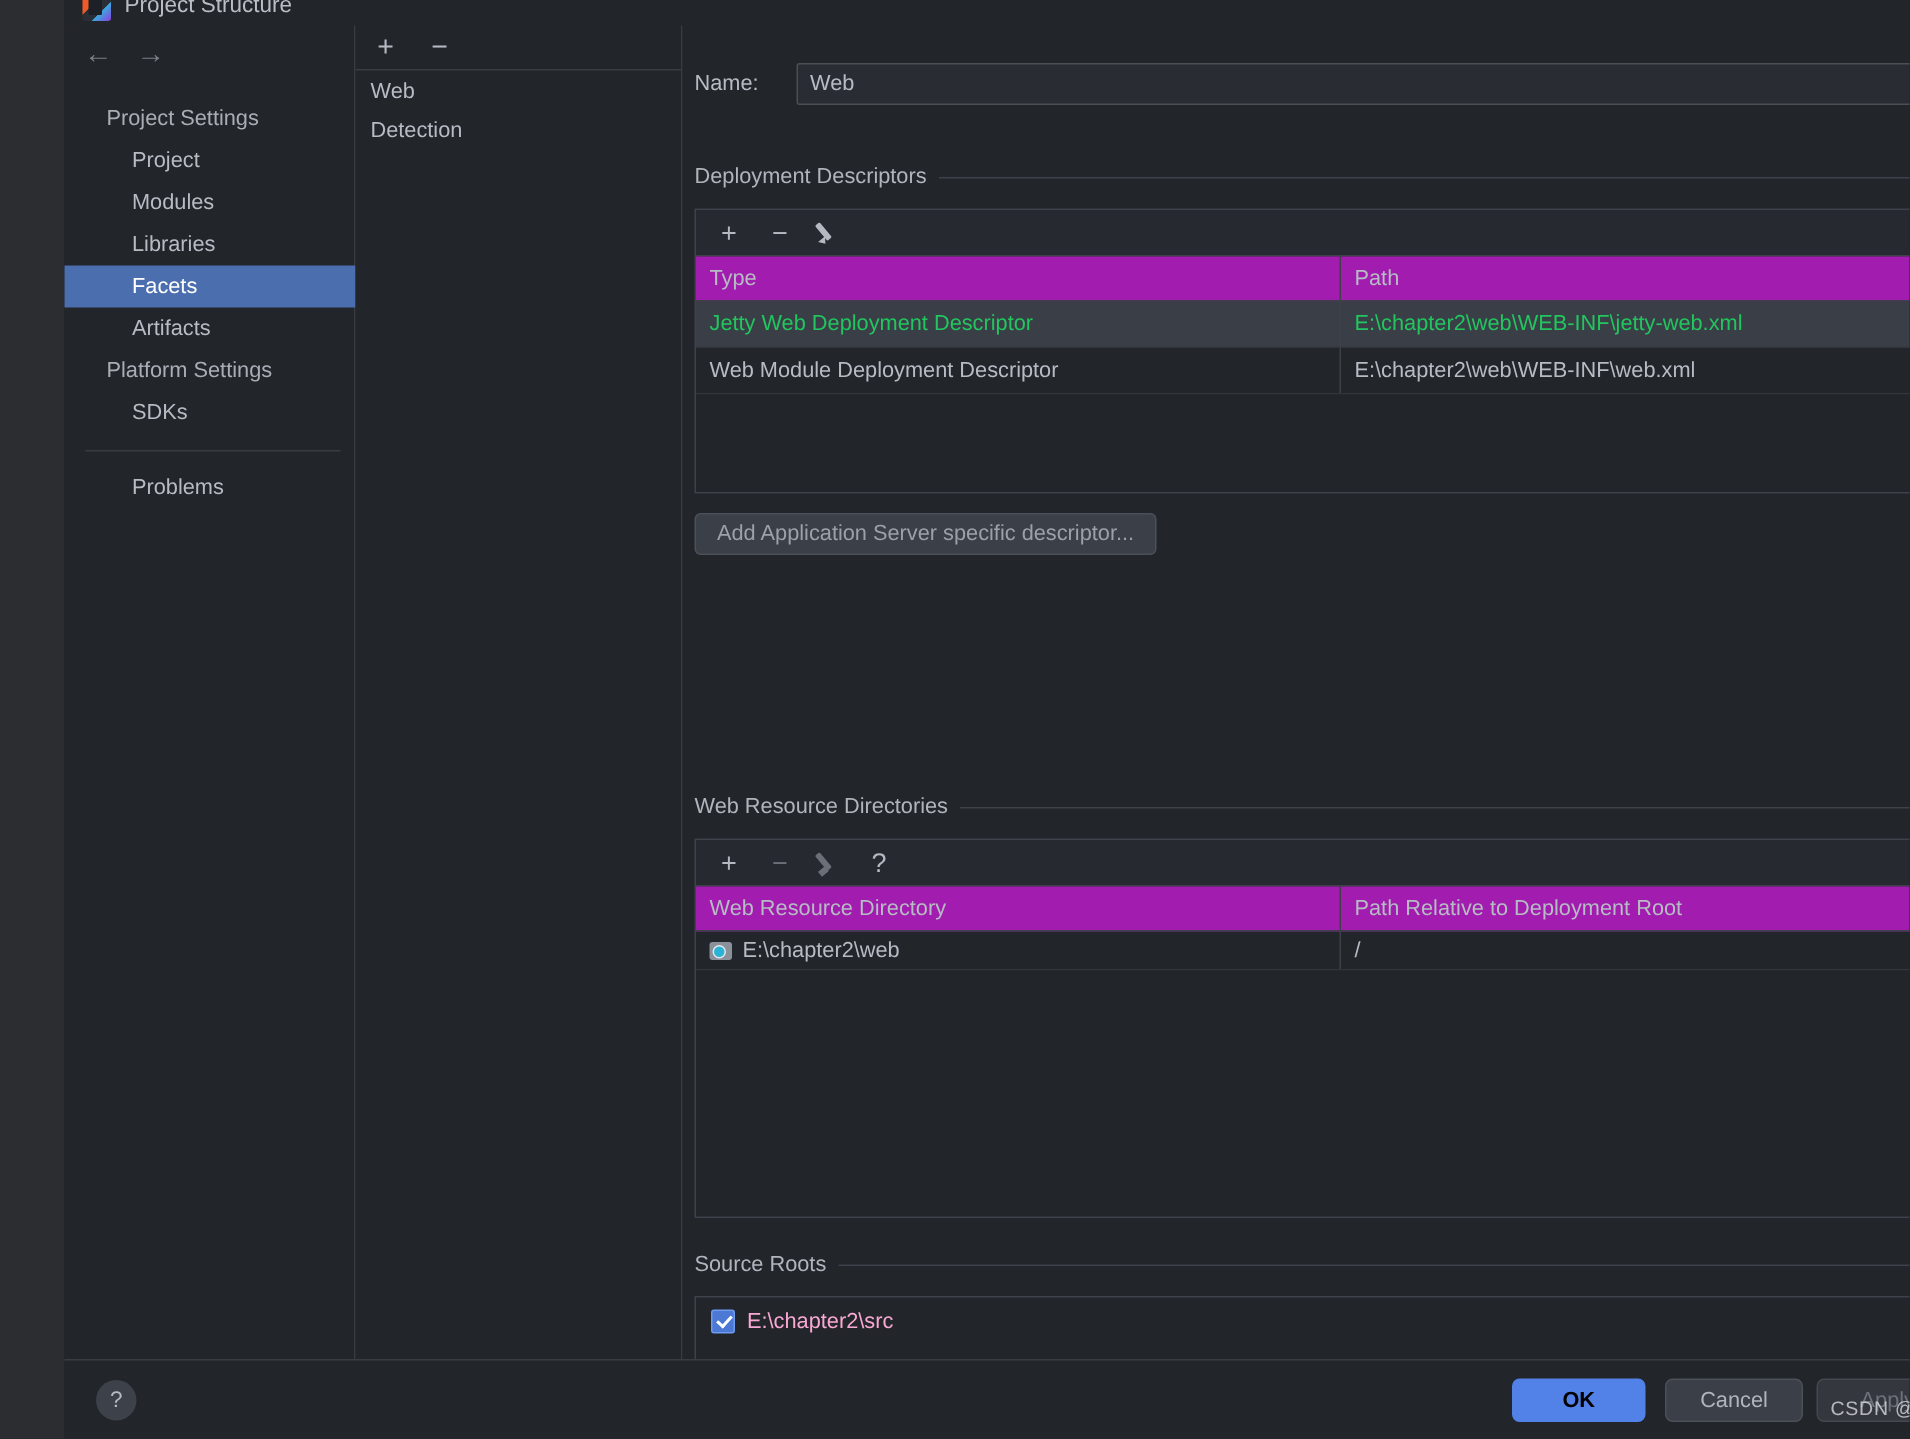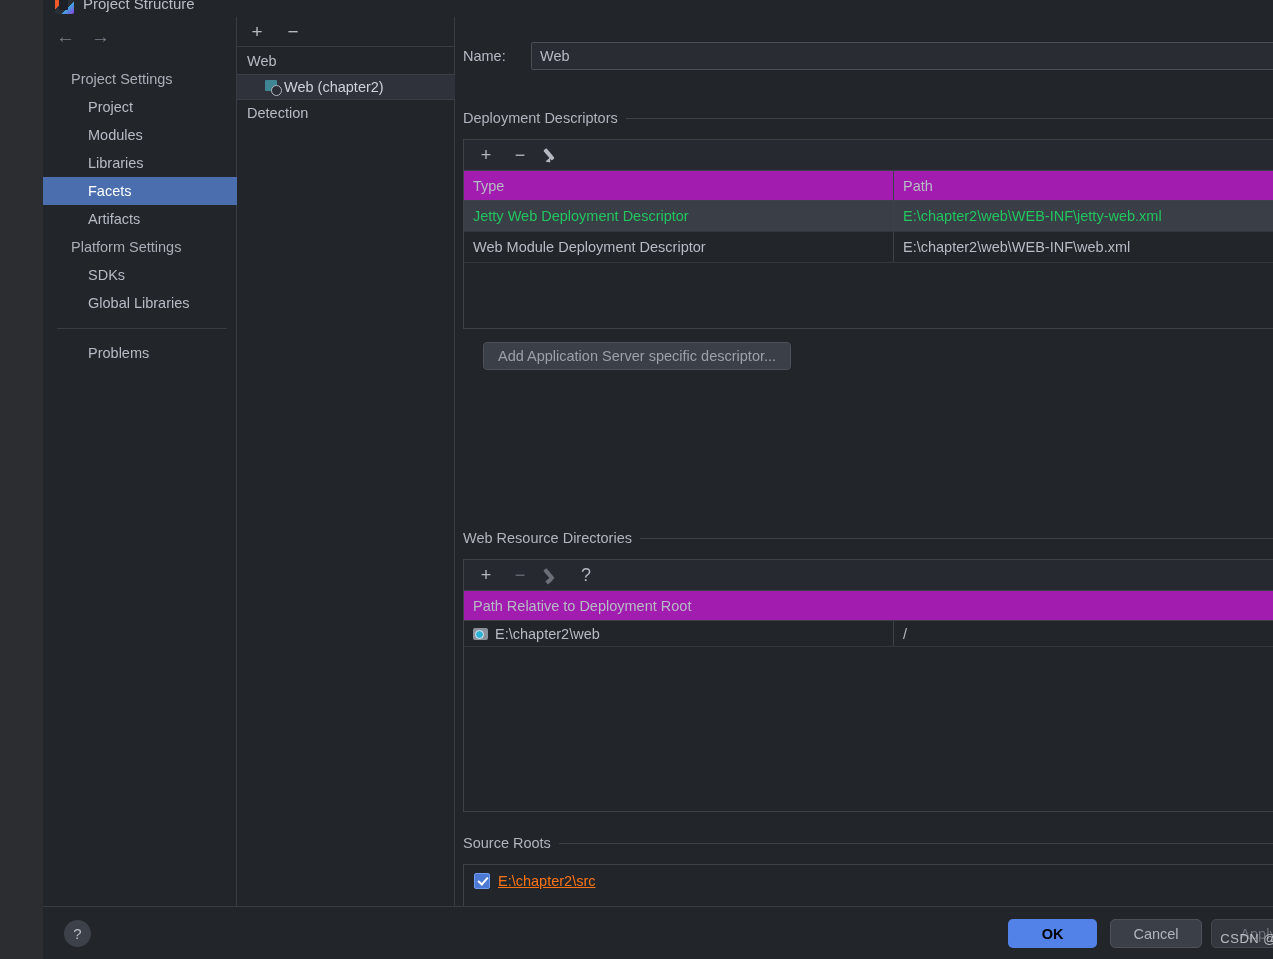--- a/index.html
+++ b/index.html
@@ -222,21 +222,21 @@
   .chk {
     width: 16px; height: 16px; margin-right: 8px; flex: none;
     background: #4b79d4; border: 1px solid #6f9bf0; border-radius: 2px;
     position: relative;
   }
   .chk::after {
     content: ""; position: absolute; left: 4.5px; top: 1.5px;
     width: 4px; height: 8px; border: solid #ffffff;
     border-width: 0 2px 2px 0; transform: rotate(42deg);
   }
-  .src-label { font-size: 14.5px; color: #f97316; text-decoration: underline; }
+  .src-label { font-size: 14.5px; color: #f9a8d4; }
 
   
   .footer {
     position: absolute; left: 0; bottom: 0; width: 1273px; height: 53px;
     background: #22252a; border-top: 1px solid #393c43;
   }
   .help-btn {
     position: absolute; left: 21px; top: 13px;
     width: 27px; height: 27px; border-radius: 50%;
     background: #3d4149; color: #b6bbc4;
@@ -278,37 +278,32 @@
       </div>
       <div class="nav-list">
         <div class="nav-group">Project Settings</div>
         <div class="nav-item">Project</div>
         <div class="nav-item">Modules</div>
         <div class="nav-item">Libraries</div>
         <div class="nav-item selected">Facets</div>
         <div class="nav-item">Artifacts</div>
         <div class="nav-group">Platform Settings</div>
         <div class="nav-item">SDKs</div>
-        <div class="nav-item">Global Libraries</div>
         <div class="nav-sep"></div>
         <div class="nav-item">Problems</div>
       </div>
     </div>
 
     <div class="tree-panel">
       <div class="tree-toolbar">
         <span class="tb-icon">+</span>
         <span class="tb-icon">−</span>
       </div>
       <div class="tree-list">
         <div class="tree-root">Web</div>
-        <div class="tree-child selected">
-          <span class="facet-icon"></span>
-          <span>Web (chapter2)</span>
-        </div>
         <div class="tree-root">Detection</div>
       </div>
     </div>
 
     <div class="content">
 
       <div class="name-row">
         <span class="name-label">Name:</span>
         <input class="name-input" type="text" value="Web" style="">
       </div>
@@ -332,35 +327,36 @@
           <div class="td col1" style="width:430px;">Jetty Web Deployment Descriptor</div>
           <div class="td" style="flex:1;">E:\chapter2\web\WEB-INF\jetty-web.xml</div>
         </div>
         <div class="tbl-row">
           <div class="td col1" style="width:430px;">Web Module Deployment Descriptor</div>
           <div class="td" style="flex:1;">E:\chapter2\web\WEB-INF\web.xml</div>
         </div>
         <div class="tbl-body-fill" style="height:64px;"></div>
       </div>
 
-      <div class="ghost-button" style="left:28px; top:325px;">Add Application Server specific descriptor...</div>
+      <div class="ghost-button" style="left:8px; top:325px;">Add Application Server specific descriptor...</div>
 
       <div class="section-title" style="top:513px;">
         <span>Web Resource Directories</span>
         <span class="rule"></span>
       </div>
 
       <div class="table-wrap" style="left:8px; top:542px; right:-1px; height:253px;">
         <div class="tbl-toolbar">
           <span class="tb-icon">+</span>
           <span class="tb-icon dim">−</span>
           <span class="pencil dim"></span>
           <span class="tb-icon">?</span>
         </div>
         <div class="tbl-head">
+          <div class="th col1" style="width:430px;">Web Resource Directory</div>
           <div class="th" style="flex:1;">Path Relative to Deployment Root</div>
         </div>
         <div class="tbl-row" style="height:26px;">
           <div class="td col1" style="width:430px;">
             <span class="dir-icon"></span>
             <span>E:\chapter2\web</span>
           </div>
           <div class="td" style="flex:1;">/</div>
         </div>
         <div class="tbl-body-fill" style="height:163px;"></div>

